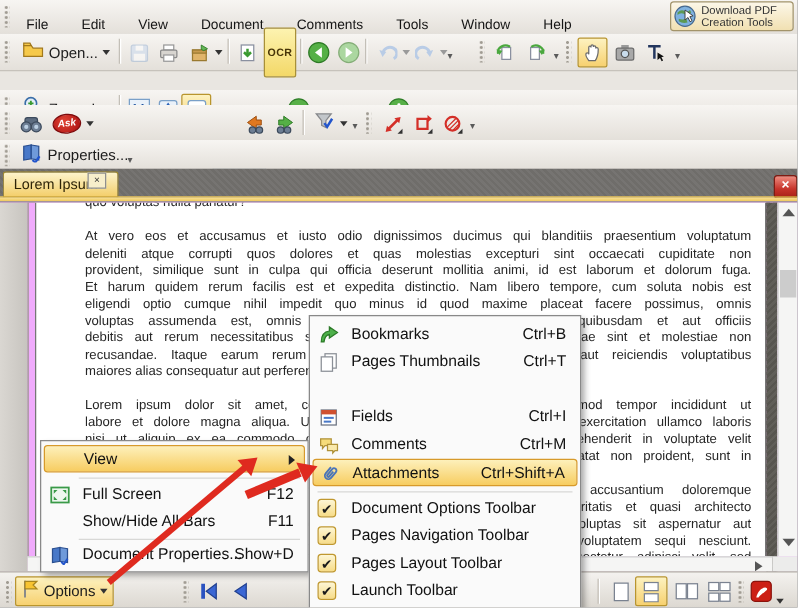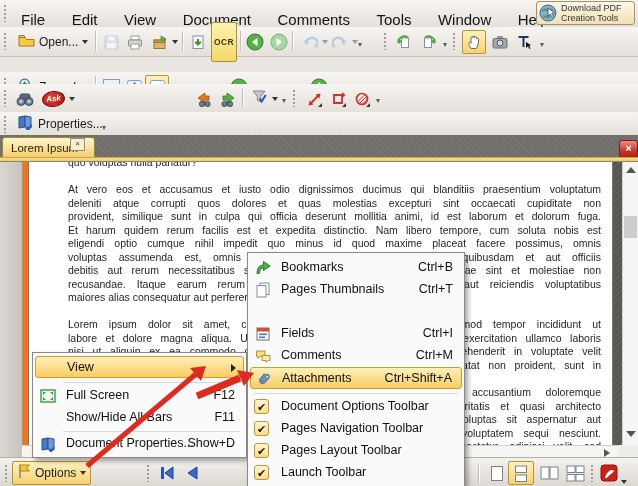--- a/index.html
+++ b/index.html
@@ -15,39 +15,39 @@
         background-size:4px 4px;}
   .vsep{position:absolute;width:1px;height:20px;background:#c3bfb7;box-shadow:1px 0 0 #ffffff;}
   .ovf{position:absolute;font-size:8px;color:#5a5a5a;line-height:8px;}
   .tbtn{position:absolute;height:22px;width:22px;border:1px solid rgba(0,0,0,0);
         border-radius:2px;display:flex;align-items:center;justify-content:center;}
   .sel{background:linear-gradient(#fdf2c0,#f7d170);border:1px solid #b9952d;}
   .lblbtn{display:flex;align-items:center;gap:4px;padding:0 4px;width:auto;}
   .tlab{font-size:12px;color:#1c1c1c;white-space:nowrap;}
   .carr{width:0;height:0;border-left:3.5px solid rgba(0,0,0,0);border-right:3.5px solid rgba(0,0,0,0);
         border-top:4px solid #333;display:inline-block;}
-  .menuitem-bar{font-size:15px;color:#141414;padding:7px 11px;line-height:26px;display:inline-block;}
+  .menuitem-bar{font-size:11px;color:#141414;padding:7px 11px;line-height:26px;display:inline-block;}
   
   .tinput{position:absolute;height:18px;border:1px solid #8a9cae;background:#fff;
           font-family:inherit;font-size:12px;padding:0 3px;box-sizing:border-box;}
   
   #tabbar{position:absolute;left:0;top:135px;width:638px;height:22px;background:#6f6d6a;
           background-image:repeating-linear-gradient(45deg,rgba(255,255,255,.05) 0 2px,rgba(0,0,0,0) 2px 4px);}
   #tabstrip{position:absolute;left:0;top:157px;width:638px;height:4px;
             background:linear-gradient(#f8e096,#efc95a);border-top:1px solid #caa53c;box-sizing:border-box;}
   #doctab{position:absolute;left:2px;top:137px;width:93px;height:21px;
           background:linear-gradient(#fdf4cc,#f3cd66);border:1px solid #a08a30;border-bottom:none;
           border-radius:3px 3px 0 0;font-size:11.5px;color:#2e2408;line-height:20px;padding-left:8px;box-sizing:border-box;}
   #tabclose{position:absolute;left:70px;top:138px;width:13px;height:11px;background:#f7eecb;
             border:1px solid #8f8f8f;font-size:8px;line-height:9px;text-align:center;color:#333;}
   #winclose{position:absolute;left:619px;top:140px;width:17px;height:17px;border-radius:3px;
             background:linear-gradient(#ef8c80,#c6332a 60%,#a82018);border:1px solid #7e1b12;
             color:#fff;font-size:11px;font-weight:bold;text-align:center;line-height:15px;}
   
-  #docarea{position:absolute;left:0;top:161px;width:638px;height:296px;background:#f97316;overflow:hidden;
+  #docarea{position:absolute;left:0;top:161px;width:638px;height:296px;background:#f0abfc;overflow:hidden;
            border-top:1px solid #8a8781;box-sizing:border-box;}
   #leftstrip{position:absolute;left:0;top:0;width:22px;height:296px;
              background:linear-gradient(90deg,#dad7d2,#c7c4bf);border-right:1px solid #9a968e;}
   #page{position:absolute;left:28px;top:0;width:585px;height:283px;background:#ffffff;
         border-left:1px solid #767676;border-right:1px solid #767676;overflow:hidden;box-sizing:border-box;}
   .tl{position:absolute;left:39px;width:533px;height:13.5px;font-size:10.5px;line-height:13.5px;
       color:#262626;text-align:justify;text-align-last:justify;white-space:nowrap;}
   .tl-end{text-align-last:left;}
   #canvasedge{position:absolute;left:613px;top:0;width:9px;height:296px;background:#57554f;
               background-image:repeating-linear-gradient(135deg,#615f59 0 2px,rgba(0,0,0,0) 2px 4px);}

